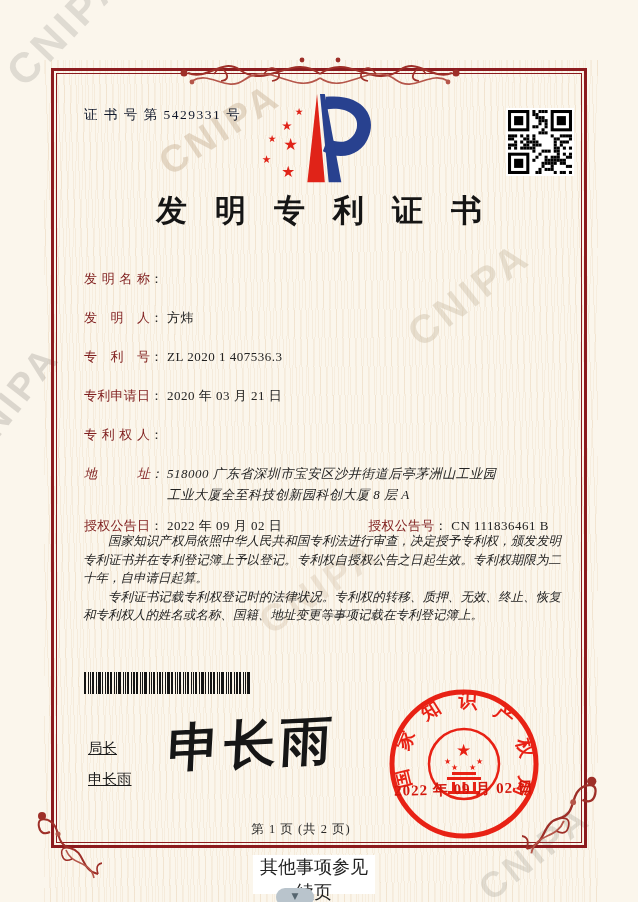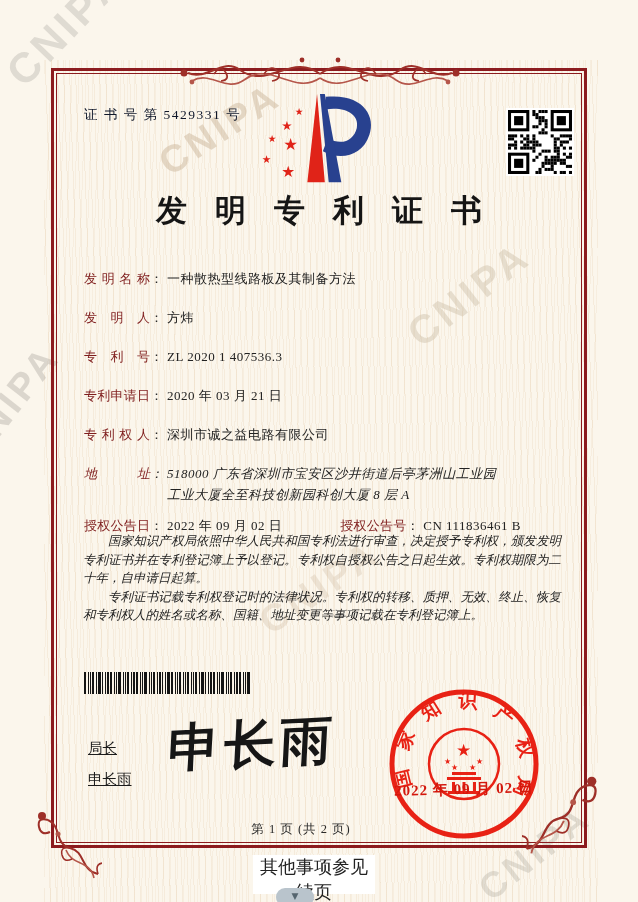--- a/index.html
+++ b/index.html
@@ -46,21 +46,21 @@
   
   .content{position:absolute; left:84px; top:268px; width:480px; z-index:4; font-size:13px;}
   .row{display:flex; margin-bottom:18px; line-height:21px;}
   .row-address{margin-bottom:10px;font-style:italic;}
   .flabel{
     display:inline-block; width:66px; text-align:justify; text-align-last:justify;
     color:#7f1d1d; flex:none;
   }
   .colon{flex:none; margin-right:4px;}
   .fvalue{color:#222; letter-spacing:0.5px;}
-  .pair2{margin-left:58px; display:flex;}
+  .pair2{margin-left:86px; display:flex;}
   
   .paras{
     position:absolute; left:83px; top:532px; width:478px; z-index:4;
     font-size:12.5px; line-height:18.5px; font-style:italic; color:#222;
     text-align:justify;
   }
   .paras p{margin:0; text-indent:2em;}
   
   .barcode{position:absolute; left:84px; top:672px; z-index:4;}
   
@@ -302,41 +302,39 @@
       <rect x="3" y="45" width="15" height="15" fill="#fff"></rect>
       <rect x="6" y="48" width="9" height="9" fill="#000"></rect>
     </svg>
 
   <div class="title">发明专利证书</div>
 
   <div class="content">
     <div class="row">
       <span class="flabel">发明名称</span>
         <span class="colon">：</span>
-      <span class="fvalue">一种散热型线路板及其制备方法</span>
     </div>
     <div class="row">
       <span class="flabel">发明人</span>
         <span class="colon">：</span>
       <span class="fvalue">方炜</span>
     </div>
     <div class="row">
       <span class="flabel">专利号</span>
         <span class="colon">：</span>
       <span class="fvalue">ZL 2020 1 407536.3</span>
     </div>
     <div class="row">
       <span class="flabel">专利申请日</span>
         <span class="colon">：</span>
       <span class="fvalue">2020 年 03 月 21 日</span>
     </div>
     <div class="row">
       <span class="flabel">专利权人</span>
         <span class="colon">：</span>
-      <span class="fvalue">深圳市诚之益电路有限公司</span>
     </div>
     <div class="row row-address">
       <span class="flabel">地址</span>
         <span class="colon">：</span>
       <span class="fvalue">
         <div>518000 广东省深圳市宝安区沙井街道后亭茅洲山工业园</div>
         <div>工业大厦全至科技创新园科创大厦 8 层 A</div>
       </span>
     </div>
     <div class="row">

